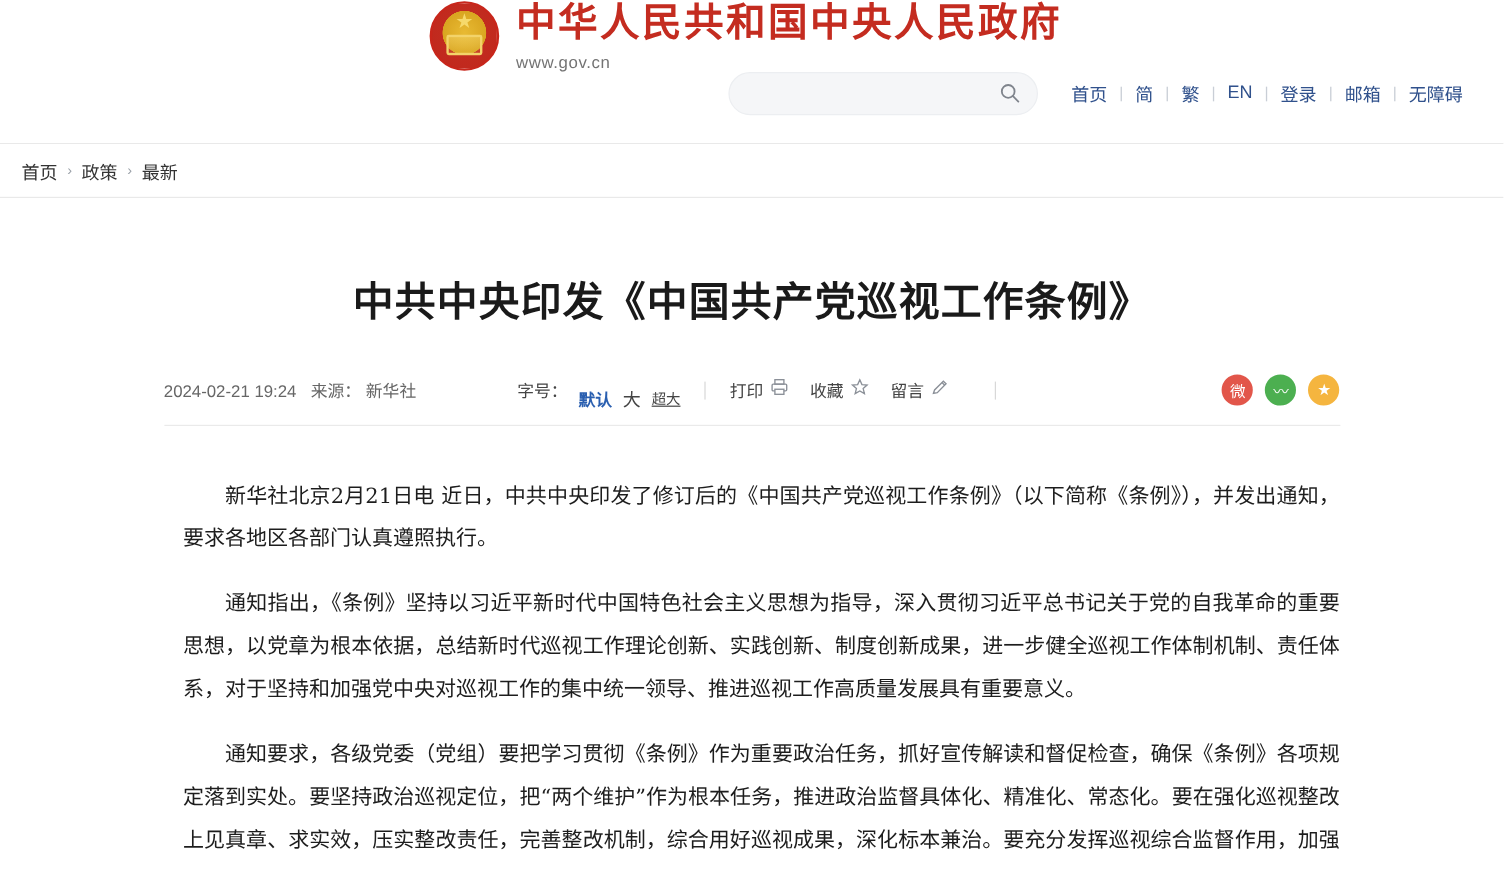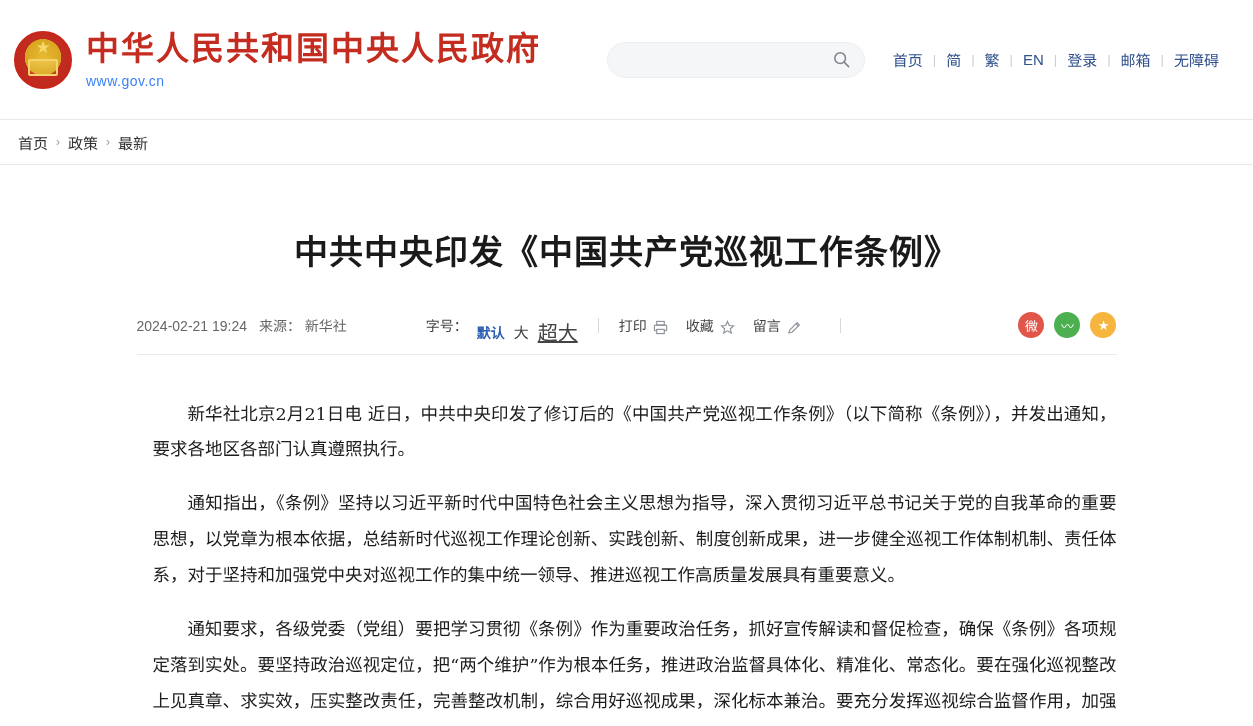--- a/index.html
+++ b/index.html
@@ -14,20 +14,21 @@
   }
 
   
   .header {
     height: 119px;
     background: #ffffff;
     display: flex;
     align-items: center;
     padding: 0 24px 0 14px;
     position: relative;
+    flex-direction: column;
   }
   .brand {
     display: flex;
     align-items: center;
     gap: 14px;
   }
   .emblem {
     width: 58px;
     height: 58px;
     border-radius: 50%;
@@ -60,21 +61,21 @@
   .brand-title {
     font-family: "DejaVu Serif", "Liberation Serif", serif;
     font-size: 33px;
     font-weight: 700;
     color: #c42c20;
     letter-spacing: 2px;
     line-height: 1.15;
   }
   .brand-sub {
     font-size: 14px;
-    color: #3b82f6;
+    color: #737373;
     letter-spacing: .5px;
     margin-top: 6px;
   }
 
   .header-right {
     margin-left: auto;
     display: flex;
     align-items: center;
     gap: 18px;
   }
@@ -174,31 +175,31 @@
     display: flex;
     align-items: center;
     gap: 0;
     color: #444;
   }
   .fontsize-group { display: flex; align-items: center; gap: 9px; }
   .fontsize-label { color: #444; text-align: center; }
   .fs-opt { color: #444; cursor: pointer; margin-top: 13px; }
   .fs-opt.active { color: #2a5fb0; font-weight: 700; }
   .fs-opt.big { font-size: 15px; }
-  .fs-opt.huge { font-size: 20px; text-decoration: underline; }
+  .fs-opt.huge { font-size: 12px; text-decoration: underline; }
   .vline {
     display: inline-block;
     width: 1px;
     height: 15px;
     background: #d8d8d8;
     margin: 0 20px;
   }
   .meta-action {
     display: inline-flex;
-    align-items: flex-end;
+    align-items: flex-start;
     gap: 6px;
     color: #444;
     margin-right: 18px;
     cursor: pointer;
   }
   .meta-action:last-child { margin-right: 0; }
   .ic { width: 15px; height: 15px; color: #8b9098; display:inline-flex; align-items:center; justify-content:center; }
 
   .meta-right {
     margin-left: auto;

